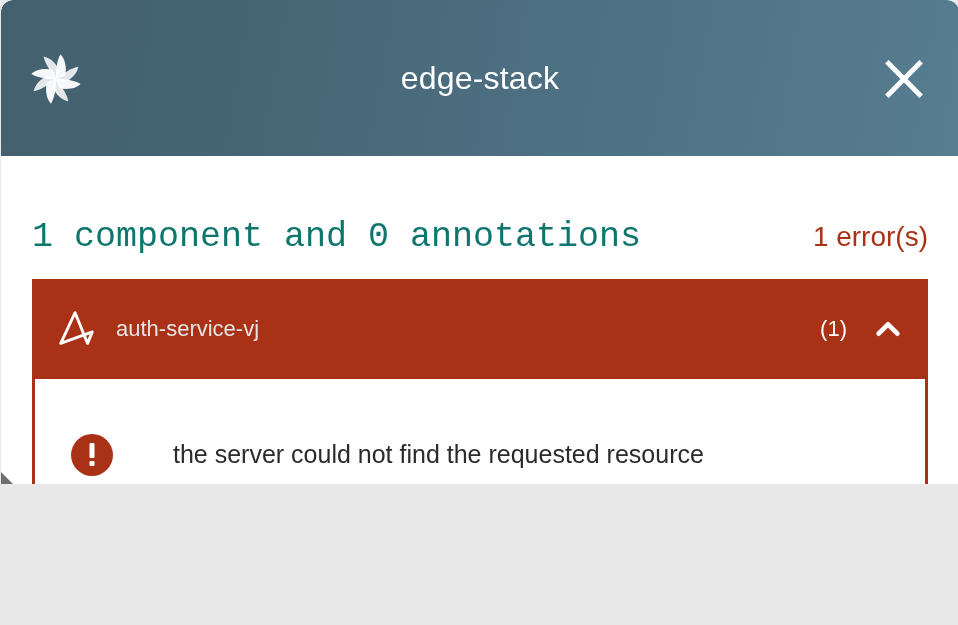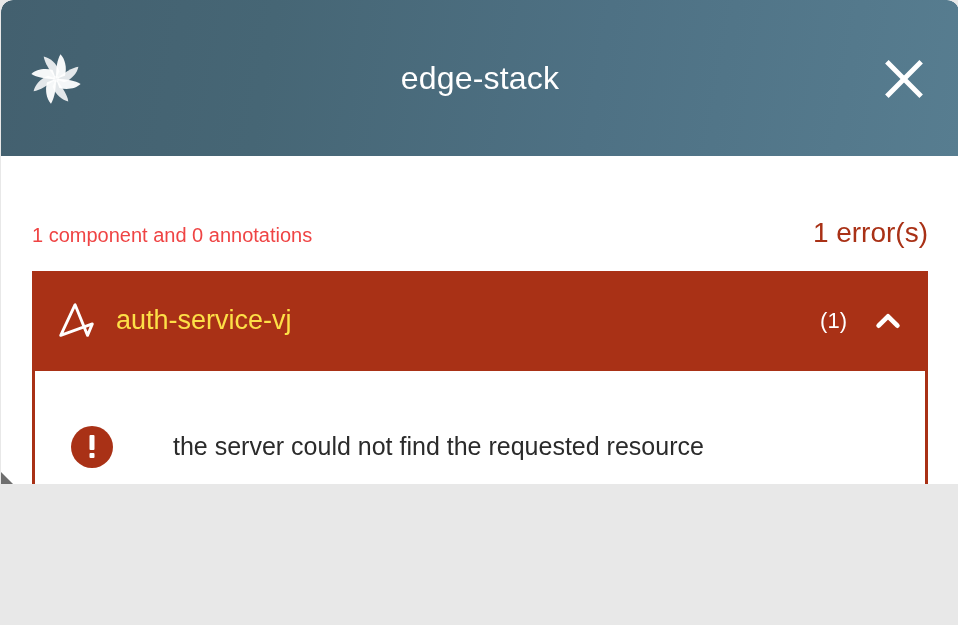--- a/index.html
+++ b/index.html
@@ -74,24 +74,25 @@
   }
 
   .summary-row {
     display: flex;
     align-items: baseline;
     justify-content: space-between;
     padding-top: 62px;
     padding-bottom: 20px;
   }
   .summary-text {
-    color: #ef4444;
-    font-size: 20px;
+    color: #0f766e;
+    font-size: 35px;
     font-weight: 400;
     line-height: 1.1;
+    font-family: Liberation Mono, monospace;
   }
   .error-count {
     color: #a93116;
     font-size: 28px;
     font-weight: 400;
     line-height: 1.1;
     margin-left: 40px;
   }
 
   
@@ -107,22 +108,22 @@
     cursor: pointer;
     box-sizing: border-box;
   }
   .mapping-icon {
     width: 46px;
     height: 46px;
     flex: none;
     margin-right: 16px;
   }
   .component-name {
-    color: #fde047;
-    font-size: 27px;
+    color: #e5e5e5;
+    font-size: 22px;
     font-weight: 400;
     flex: 1;
     line-height: 1;
   }
   .component-count {
     color: #ffffff;
     font-size: 22px;
     font-weight: 400;
     margin-right: 26px;
     line-height: 1;

